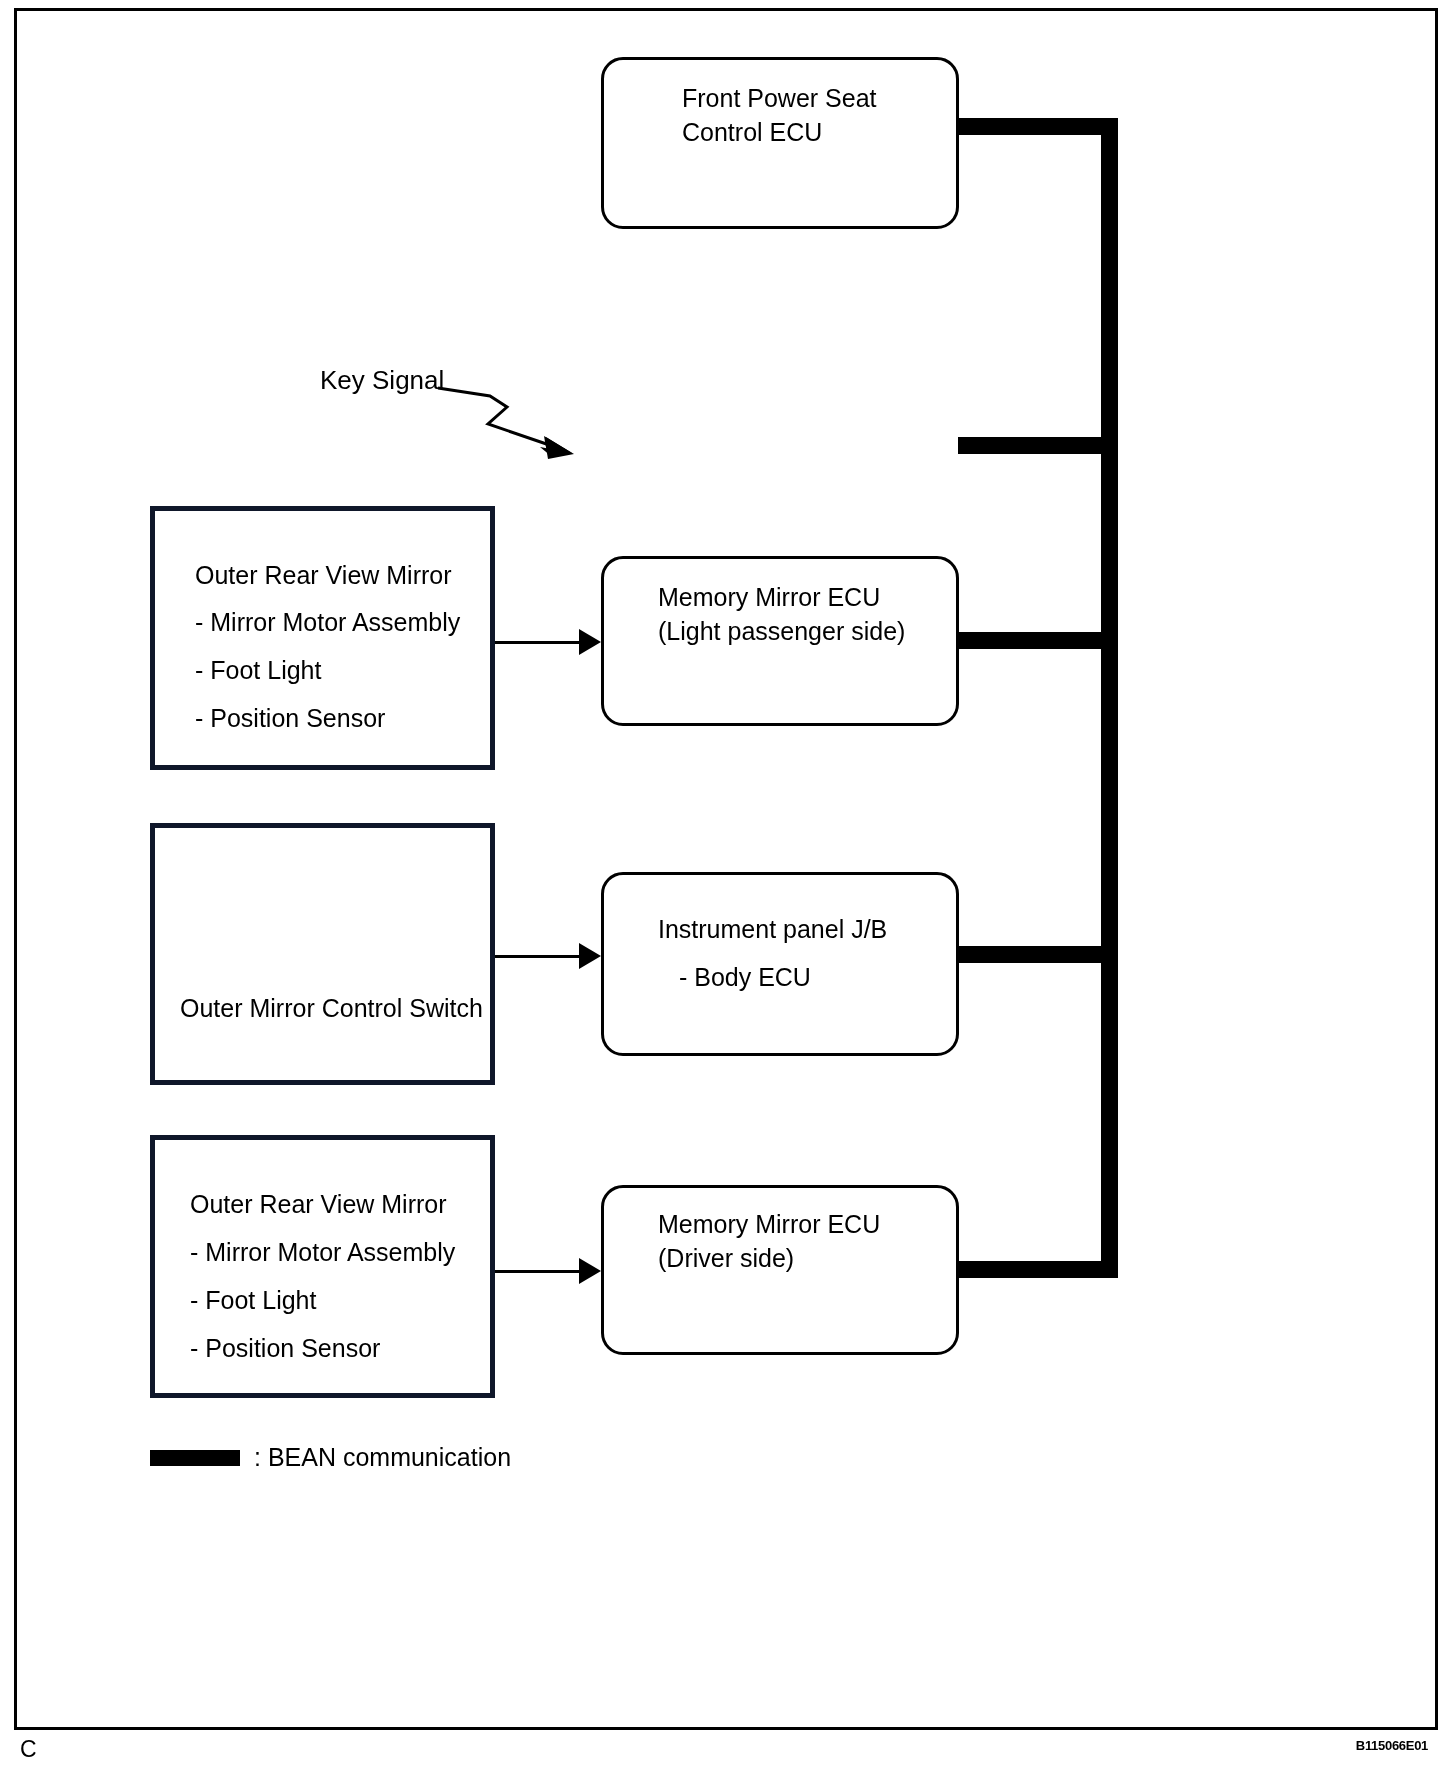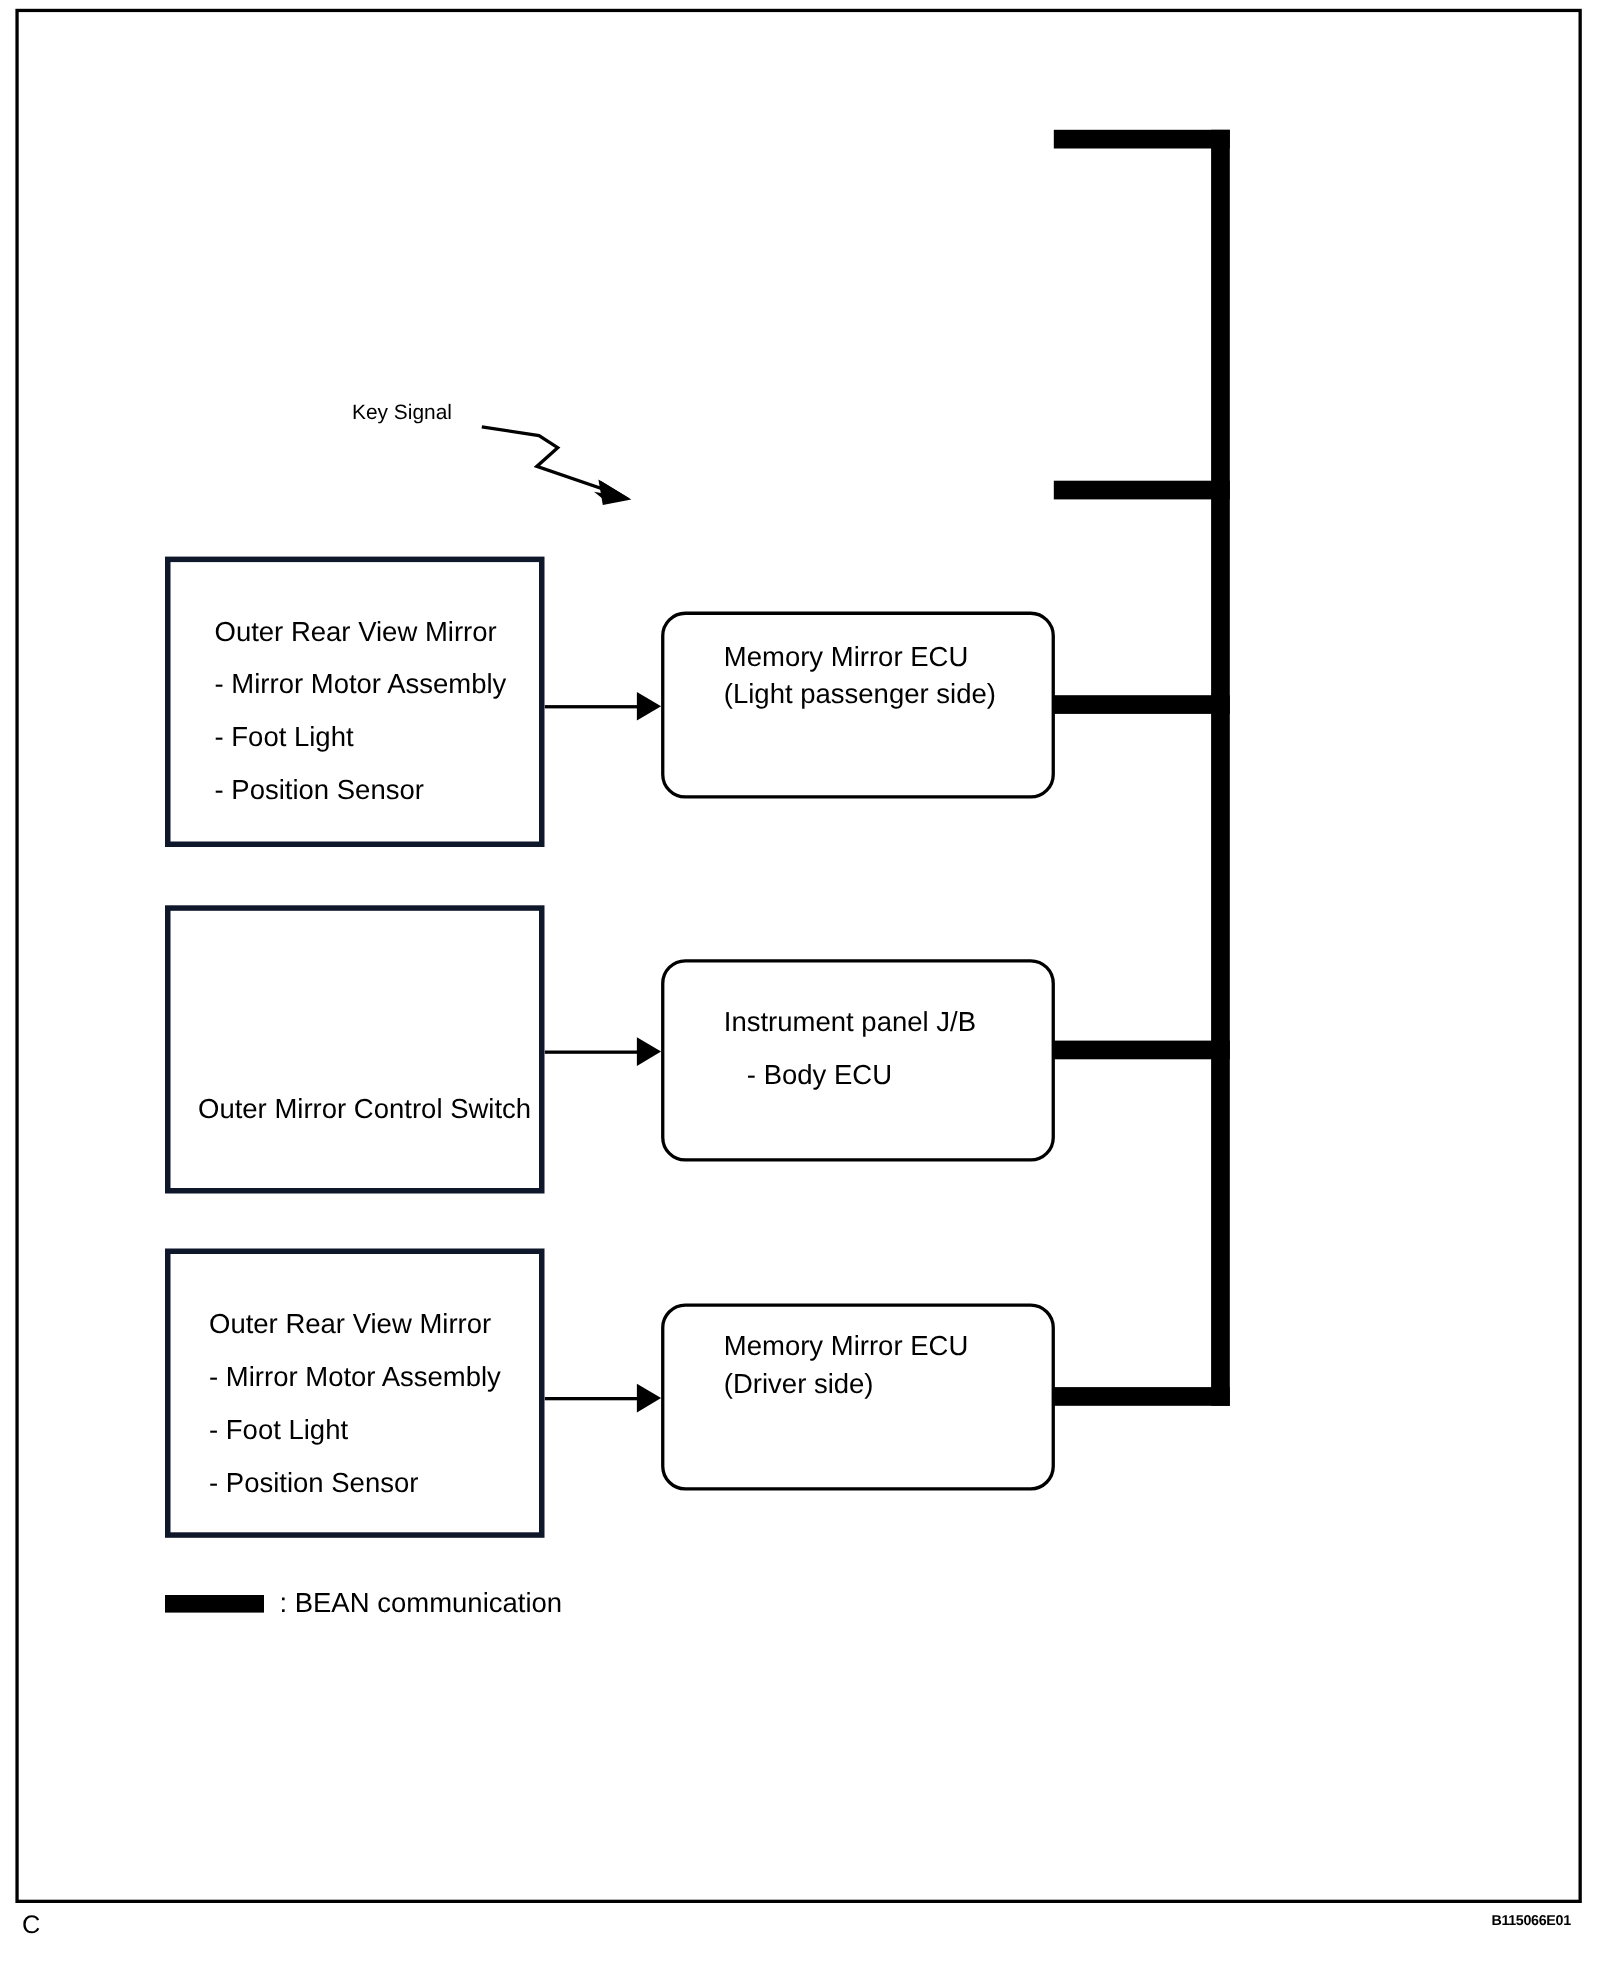--- a/index.html
+++ b/index.html
@@ -66,21 +66,21 @@
     width:0; height:0;
     border-top:13px solid transparent;
     border-bottom:13px solid transparent;
     border-left:22px solid #000000;
     z-index:2;
   }
 
   
   #key-signal-label {
     position:absolute;
-    font-size:19px;
+    font-size:26px;
     color:#000000;
     white-space:pre;
     z-index:4;
   }
   #key-signal-leader { position:absolute; left:0; top:0; z-index:3; }
 
   
   #legend {
     position:absolute;
     display:flex;
@@ -126,20 +126,23 @@
   <div class="bean-seg" style="left:958px; top:118px; width:160px; height:17px;"></div>
 
   <div class="bean-seg" style="left:958px; top:437px; width:160px; height:17px;"></div>
 
   <div class="bean-seg" style="left:958px; top:632px; width:160px; height:17px;"></div>
 
   <div class="bean-seg" style="left:958px; top:946px; width:160px; height:17px;"></div>
 
   <div class="bean-seg" style="left:958px; top:1261px; width:160px; height:17px;"></div>
 
+  <div class="ecu-box" style="left:601px; top:57px; width:358px; height:172px;">
+    <div class="box-text" style="left:78px; top:22px;"><span>Front Power Seat</span><br><span>Control ECU</span></div>
+  </div>
 
 
   <div class="ecu-box" style="left:601px; top:556px; width:358px; height:170px;">
     <div class="box-text" style="left:54px; top:22px;"><span>Memory Mirror ECU</span><br><span>(Light passenger side)</span></div>
   </div>
 
   <div class="ecu-box" style="left:601px; top:872px; width:358px; height:184px;text-align:right;">
     <div class="box-text" style="left:54px; top:38px;"><span>Instrument panel J/B</span></div>
     <div class="box-text" style="left:68px; top:86px;"><span> - Body ECU</span></div>
   </div>

